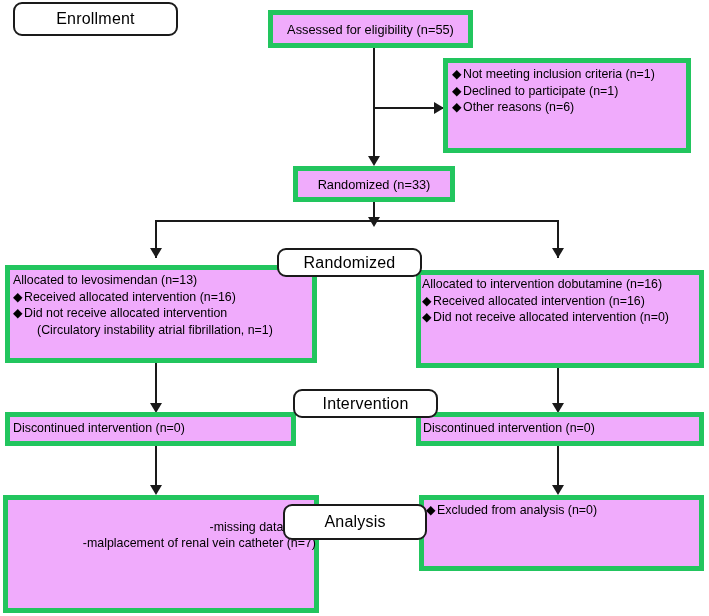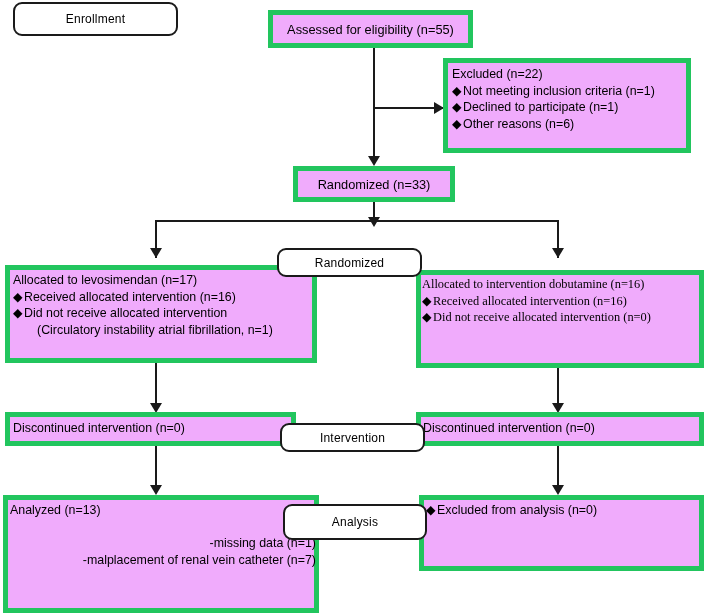--- a/index.html
+++ b/index.html
@@ -27,21 +27,21 @@
     position: absolute;
     box-sizing: border-box;
     border: 2px solid #1a1a1a;
     border-radius: 9px;
     background: #ffffff;
     display: flex;
     align-items: center;
     justify-content: center;
   }
   .stage-label {
-    font-size: 12px;
+    font-size: 16px;
     letter-spacing: 0.2px;
     white-space: nowrap;
   }
   .ctr {
     position: absolute;
     box-sizing: border-box;
     display: flex;
     align-items: center;
     justify-content: center;
     font-size: 12.8px;
@@ -97,21 +97,20 @@
   </div>
 
   <div class="vline" style="left:373px; top:48px; height:110px;"></div>
   <div class="arrow-down" style="left:368px; top:156px;"></div>
 
   <div class="hline" style="left:373px; top:107px; width:70px;"></div>
   <div class="arrow-right" style="left:434px; top:102px;"></div>
 
   <div class="box" style="left:443px; top:58px; width:248px; height:95px;"></div>
   <div class="body-text" style="left:452px; top:66px; width:236px;">
-    <span class="ln">Excluded (n=22)</span>
     <span class="ln">
       <span class="bullet">◆</span><span>Not meeting inclusion criteria (n=1)</span>
     </span>
     <span class="ln">
       <span class="bullet">◆</span><span>Declined to participate (n=1)</span>
     </span>
     <span class="ln">
       <span class="bullet">◆</span><span>Other reasons (n=6)</span>
     </span>
   </div>
@@ -126,32 +125,32 @@
   <div class="hline" style="left:155px; top:220px; width:404px;"></div>
 
   <div class="vline" style="left:155px; top:220px; height:38px;"></div>
   <div class="arrow-down" style="left:150px; top:248px;"></div>
 
   <div class="vline" style="left:557px; top:220px; height:38px;"></div>
   <div class="arrow-down" style="left:552px; top:248px;"></div>
 
   <div class="box" style="left:5px; top:265px; width:312px; height:98px;"></div>
   <div class="body-text" style="left:13px; top:272px; width:300px;">
-    <span class="ln">Allocated to levosimendan (n=17)</span>
+    <span class="ln">Allocated to levosimendan (n=13)</span>
     <span class="ln">
       <span class="bullet">◆</span><span>Received allocated intervention (n=16)</span>
     </span>
     <span class="ln">
       <span class="bullet">◆</span><span>Did not receive allocated intervention</span>
     </span>
     <span class="ln indent">(Circulatory instability atrial fibrillation, n=1)</span>
   </div>
 
   <div class="box" style="left:416px; top:270px; width:288px; height:98px;"></div>
-  <div class="body-text" style="left:422px; top:276px; width:280px;font-family:Liberation Serif, serif;">
+  <div class="body-text" style="left:422px; top:276px; width:280px;">
     <span class="ln">Allocated to intervention dobutamine (n=16)</span>
     <span class="ln">
       <span class="bullet">◆</span><span>Received allocated intervention (n=16)</span>
     </span>
     <span class="ln">
       <span class="bullet">◆</span><span>Did not receive allocated intervention (n=0)</span>
     </span>
   </div>
 
   <div class="rbox" style="left:277px; top:248px; width:145px; height:29px;">
@@ -167,33 +166,32 @@
   <div class="box" style="left:5px; top:412px; width:291px; height:34px;"></div>
   <div class="body-text" style="left:13px; top:420px; width:280px;">
     <span class="ln">Discontinued intervention (n=0)</span>
   </div>
 
   <div class="box" style="left:416px; top:412px; width:288px; height:34px;"></div>
   <div class="body-text" style="left:423px; top:420px; width:278px;">
     <span class="ln">Discontinued intervention (n=0)</span>
   </div>
 
-  <div class="rbox" style="left:280px; top:389px; width:145px; height:29px;margin-top:34px;">
+  <div class="rbox" style="left:293px; top:389px; width:145px; height:29px;">
     <span class="stage-label">Intervention</span>
   </div>
 
   <div class="vline" style="left:155px; top:446px; height:42px;"></div>
   <div class="arrow-down" style="left:150px; top:485px;"></div>
 
   <div class="vline" style="left:557px; top:446px; height:42px;"></div>
   <div class="arrow-down" style="left:552px; top:485px;"></div>
 
   <div class="box" style="left:3px; top:495px; width:316px; height:118px;"></div>
   <div class="body-text" style="left:10px; top:502px; width:306px;">
-    <span class="ln">Analyzed  (n=13)</span>
     <span class="ln">&nbsp;</span>
     <span class="dash-item">
       <span class="dsh">-</span><span>missing data (n=1)</span>
     </span>
     <span class="dash-item">
       <span class="dsh">-</span><span>malplacement of renal vein catheter (n=7)</span>
     </span>
   </div>
 
   <div class="box" style="left:419px; top:495px; width:285px; height:76px;"></div>

